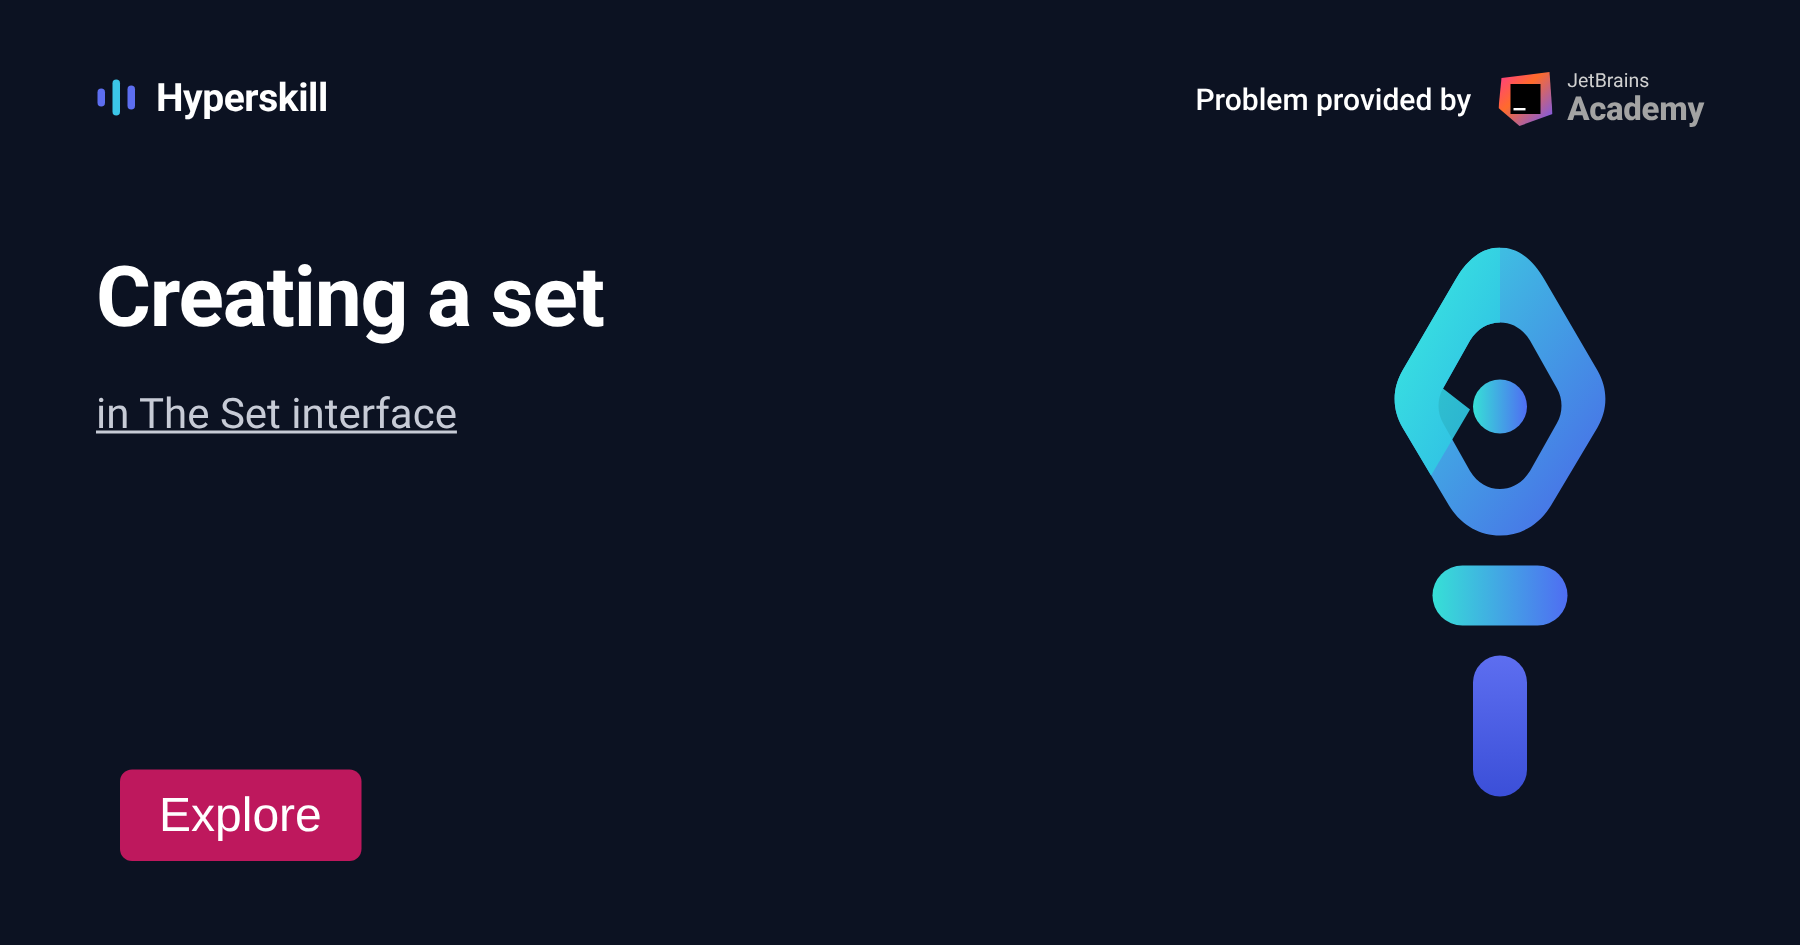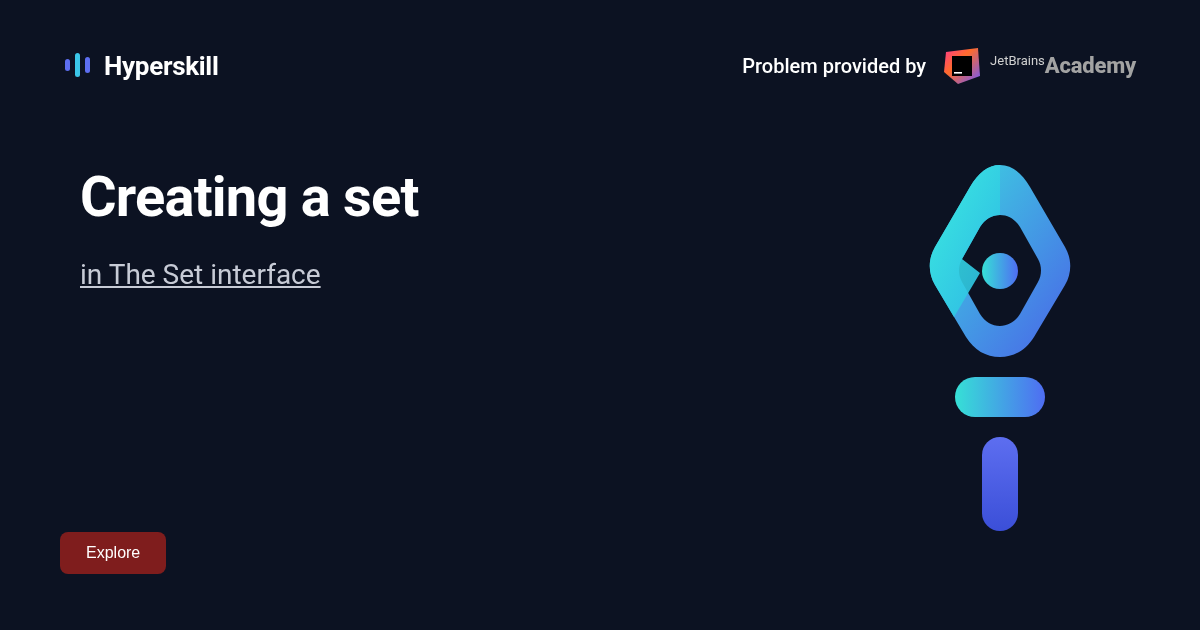--- a/index.html
+++ b/index.html
@@ -50,35 +50,36 @@
       align-items: center;
       gap: 10px;
     }
     .jb-square {
       width: 36px;
       height: 36px;
       flex-shrink: 0;
     }
     .provider-brand {
       display: flex;
+      flex-direction: column;
       line-height: 1.05;
     }
     .provider-brand-top {
       font-size: 13px;
       font-weight: 400;
       color: #d0d0d0;
     }
     .provider-brand-bottom {
       font-size: 22px;
       font-weight: 800;
       color: #a3a3a3;
       letter-spacing: -0.2px;
     }
     .main {
-      padding: 80px 64px 0 80px;
+      padding: 80px 64px 0 64px;
       display: flex;
       justify-content: space-between;
       align-items: flex-start;
     }
     .content {
       max-width: 680px;
     }
     .title {
       font-size: 56px;
       font-weight: 700;
@@ -87,25 +88,25 @@
       margin-bottom: 28px;
     }
     .subtitle {
       font-size: 28px;
       font-weight: 400;
       color: #c7cbd6;
       text-decoration: underline;
     }
     .explore-btn {
       position: absolute;
-      left: 60px;
+      left: 80px;
       bottom: 56px;
-      background: #7f1d1d;
+      background: #be185d;
       color: #ffffff;
-      font-size: 16px;
+      font-size: 32px;
       font-weight: 500;
       padding: 12px 26px;
       border-radius: 8px;
       border: none;
       cursor: pointer;
     }
     .hero-graphic {
       position: absolute;
       right: 100px;
       top: 165px;

